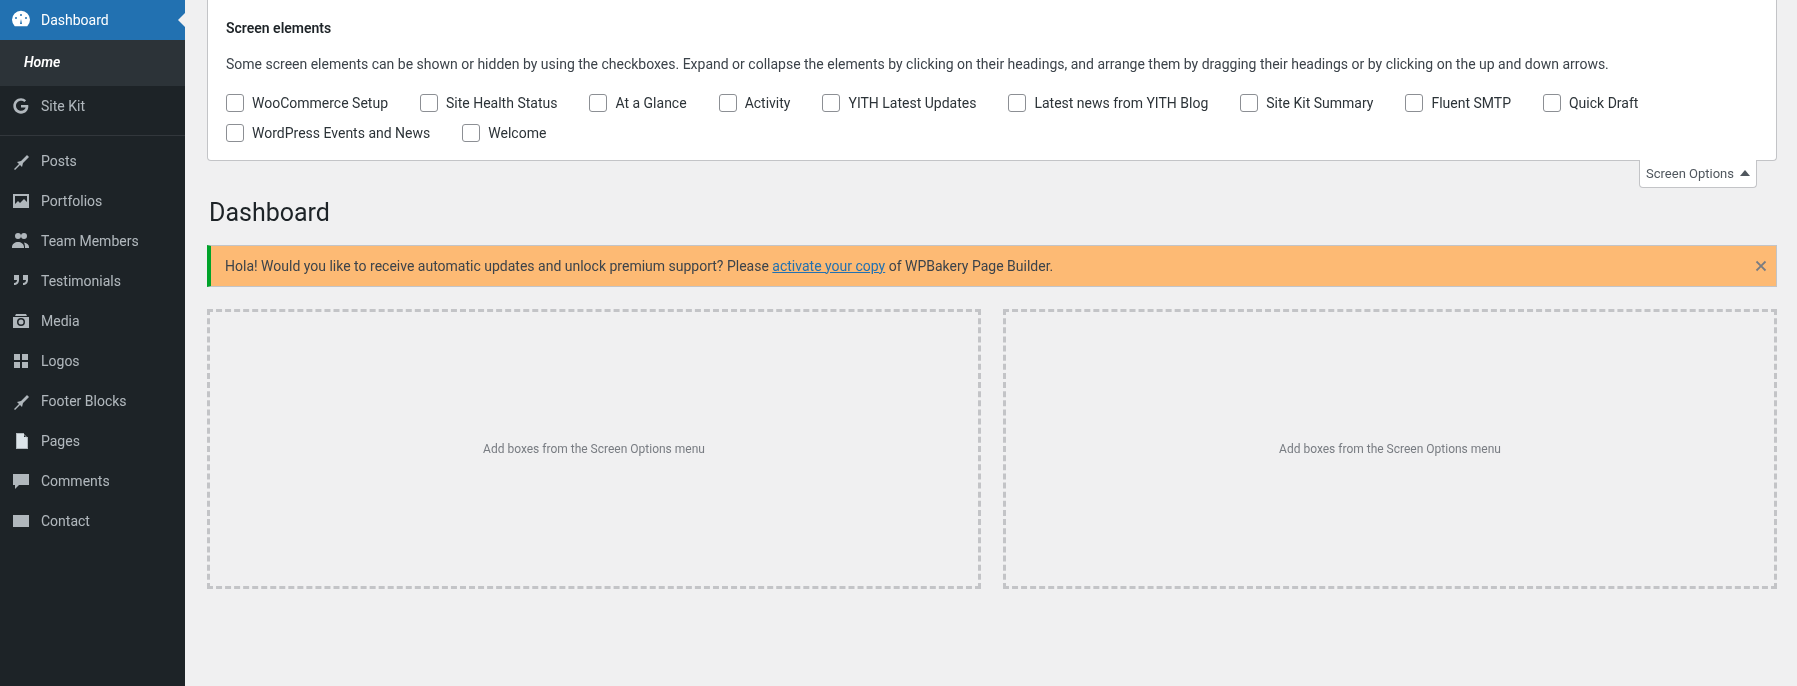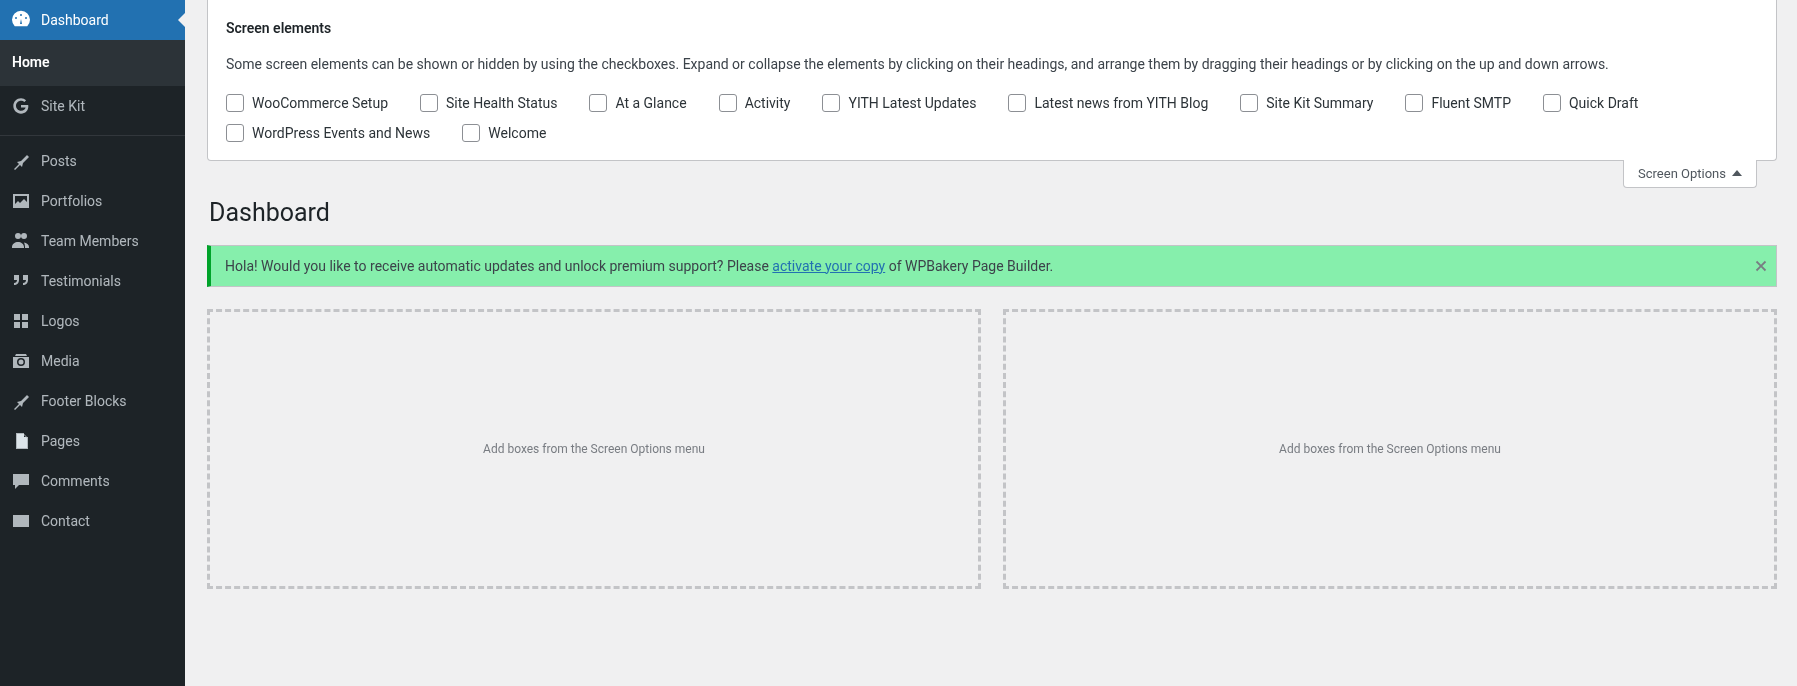--- a/index.html
+++ b/index.html
@@ -50,26 +50,27 @@
   align-items: center;
   justify-content: center;
   flex-shrink: 0;
 }
 .sidebar-item .icon svg { width: 20px; height: 20px; fill: currentColor; }
 .sidebar-sub {
   background: #2c3338;
   padding: 8px 0 10px;
 }
 .sidebar-sub .sub-item {
-  padding: 6px 12px;
+  padding: 6px 24px;
   font-size: 14px;
   color: rgba(240,246,252,.7);
   cursor: pointer;
   display: flex;
   align-items: center;
+  font-style: italic;
 }
 .sidebar-sub .sub-item.current {
   color: #fff;
   font-weight: 600;
 }
 .badge {
   display: inline-flex;
   align-items: center;
   justify-content: center;
   min-width: 18px;
@@ -134,21 +135,21 @@
 .screen-options-tab-wrap {
   display: flex;
   justify-content: flex-end;
   margin-top: -1px;
 }
 .screen-options-tab {
   background: #fff;
   border: 1px solid #c3c4c7;
   border-top: none;
   border-radius: 0 0 4px 4px;
-  padding: 6px 14px;
+  padding: 6px 6px;
   font-size: 13px;
   color: #50575e;
   cursor: pointer;
   display: flex;
   align-items: center;
   gap: 6px;
   margin-right: 20px;
 }
 .screen-options-tab .tri {
   width: 0; height: 0;
@@ -156,21 +157,21 @@
   border-right: 5px solid transparent;
   border-bottom: 6px solid #50575e;
 }
 h1.page-title {
   font-size: 25px;
   font-weight: 400;
   color: #1d2327;
   margin: 10px 0 18px 2px;
 }
 .notice {
-  background: #86efac;
+  background: #fdba74;
   border: 1px solid #c3c4c7;
   border-left: 4px solid #00a32a;
   padding: 12px 40px 12px 14px;
   font-size: 14px;
   color: #3c434a;
   display: flex;
   align-items: center;
   position: relative;
   margin-bottom: 22px;
 }
@@ -266,34 +267,34 @@
       <svg viewBox="0 0 20 20">
           <path d="M3 4h5v5c0 3-2 5-5 5v-2c1.7 0 3-1.3 3-3H3V4zm9 0h5v5c0 3-2 5-5 5v-2c1.7 0 3-1.3 3-3h-3V4z"></path>
         </svg>
     </span>
     <span>Testimonials</span>
   </div>
 
   <div class="sidebar-item">
     <span class="icon">
       <svg viewBox="0 0 20 20">
-          <path d="M3 3h6v6H3V3zm8 0h6v6h-6V3zM3 11h6v6H3v-6zm8 0h6v6h-6v-6z"></path>
-        </svg>
-    </span>
-    <span>Logos</span>
-  </div>
-
-  <div class="sidebar-item">
-    <span class="icon">
-      <svg viewBox="0 0 20 20">
           <path d="M13 12a4 4 0 1 1-8 0 4 4 0 0 1 8 0zM4 4h12l2 4H2l2-4zm10 8a5 5 0 1 0-10 0 5 5 0 0 0 10 0z" fill="none"></path>
           <path d="M2 6h16v11H2V6zm8 9a4 4 0 1 0 0-8 4 4 0 0 0 0 8zm0-6.5a2.5 2.5 0 1 1 0 5 2.5 2.5 0 0 1 0-5zM5 3h10l1 2H4l1-2z"></path>
         </svg>
     </span>
     <span>Media</span>
+  </div>
+
+  <div class="sidebar-item">
+    <span class="icon">
+      <svg viewBox="0 0 20 20">
+          <path d="M3 3h6v6H3V3zm8 0h6v6h-6V3zM3 11h6v6H3v-6zm8 0h6v6h-6v-6z"></path>
+        </svg>
+    </span>
+    <span>Logos</span>
   </div>
 
   <div class="sidebar-item">
     <span class="icon">
       <svg viewBox="0 0 20 20">
           <path d="M14 2l4 4-6 6-1 4-2-2-5 5-1-1 5-5-2-2 4-1 6-6z"></path>
         </svg>
     </span>
     <span>Footer Blocks</span>
   </div>

